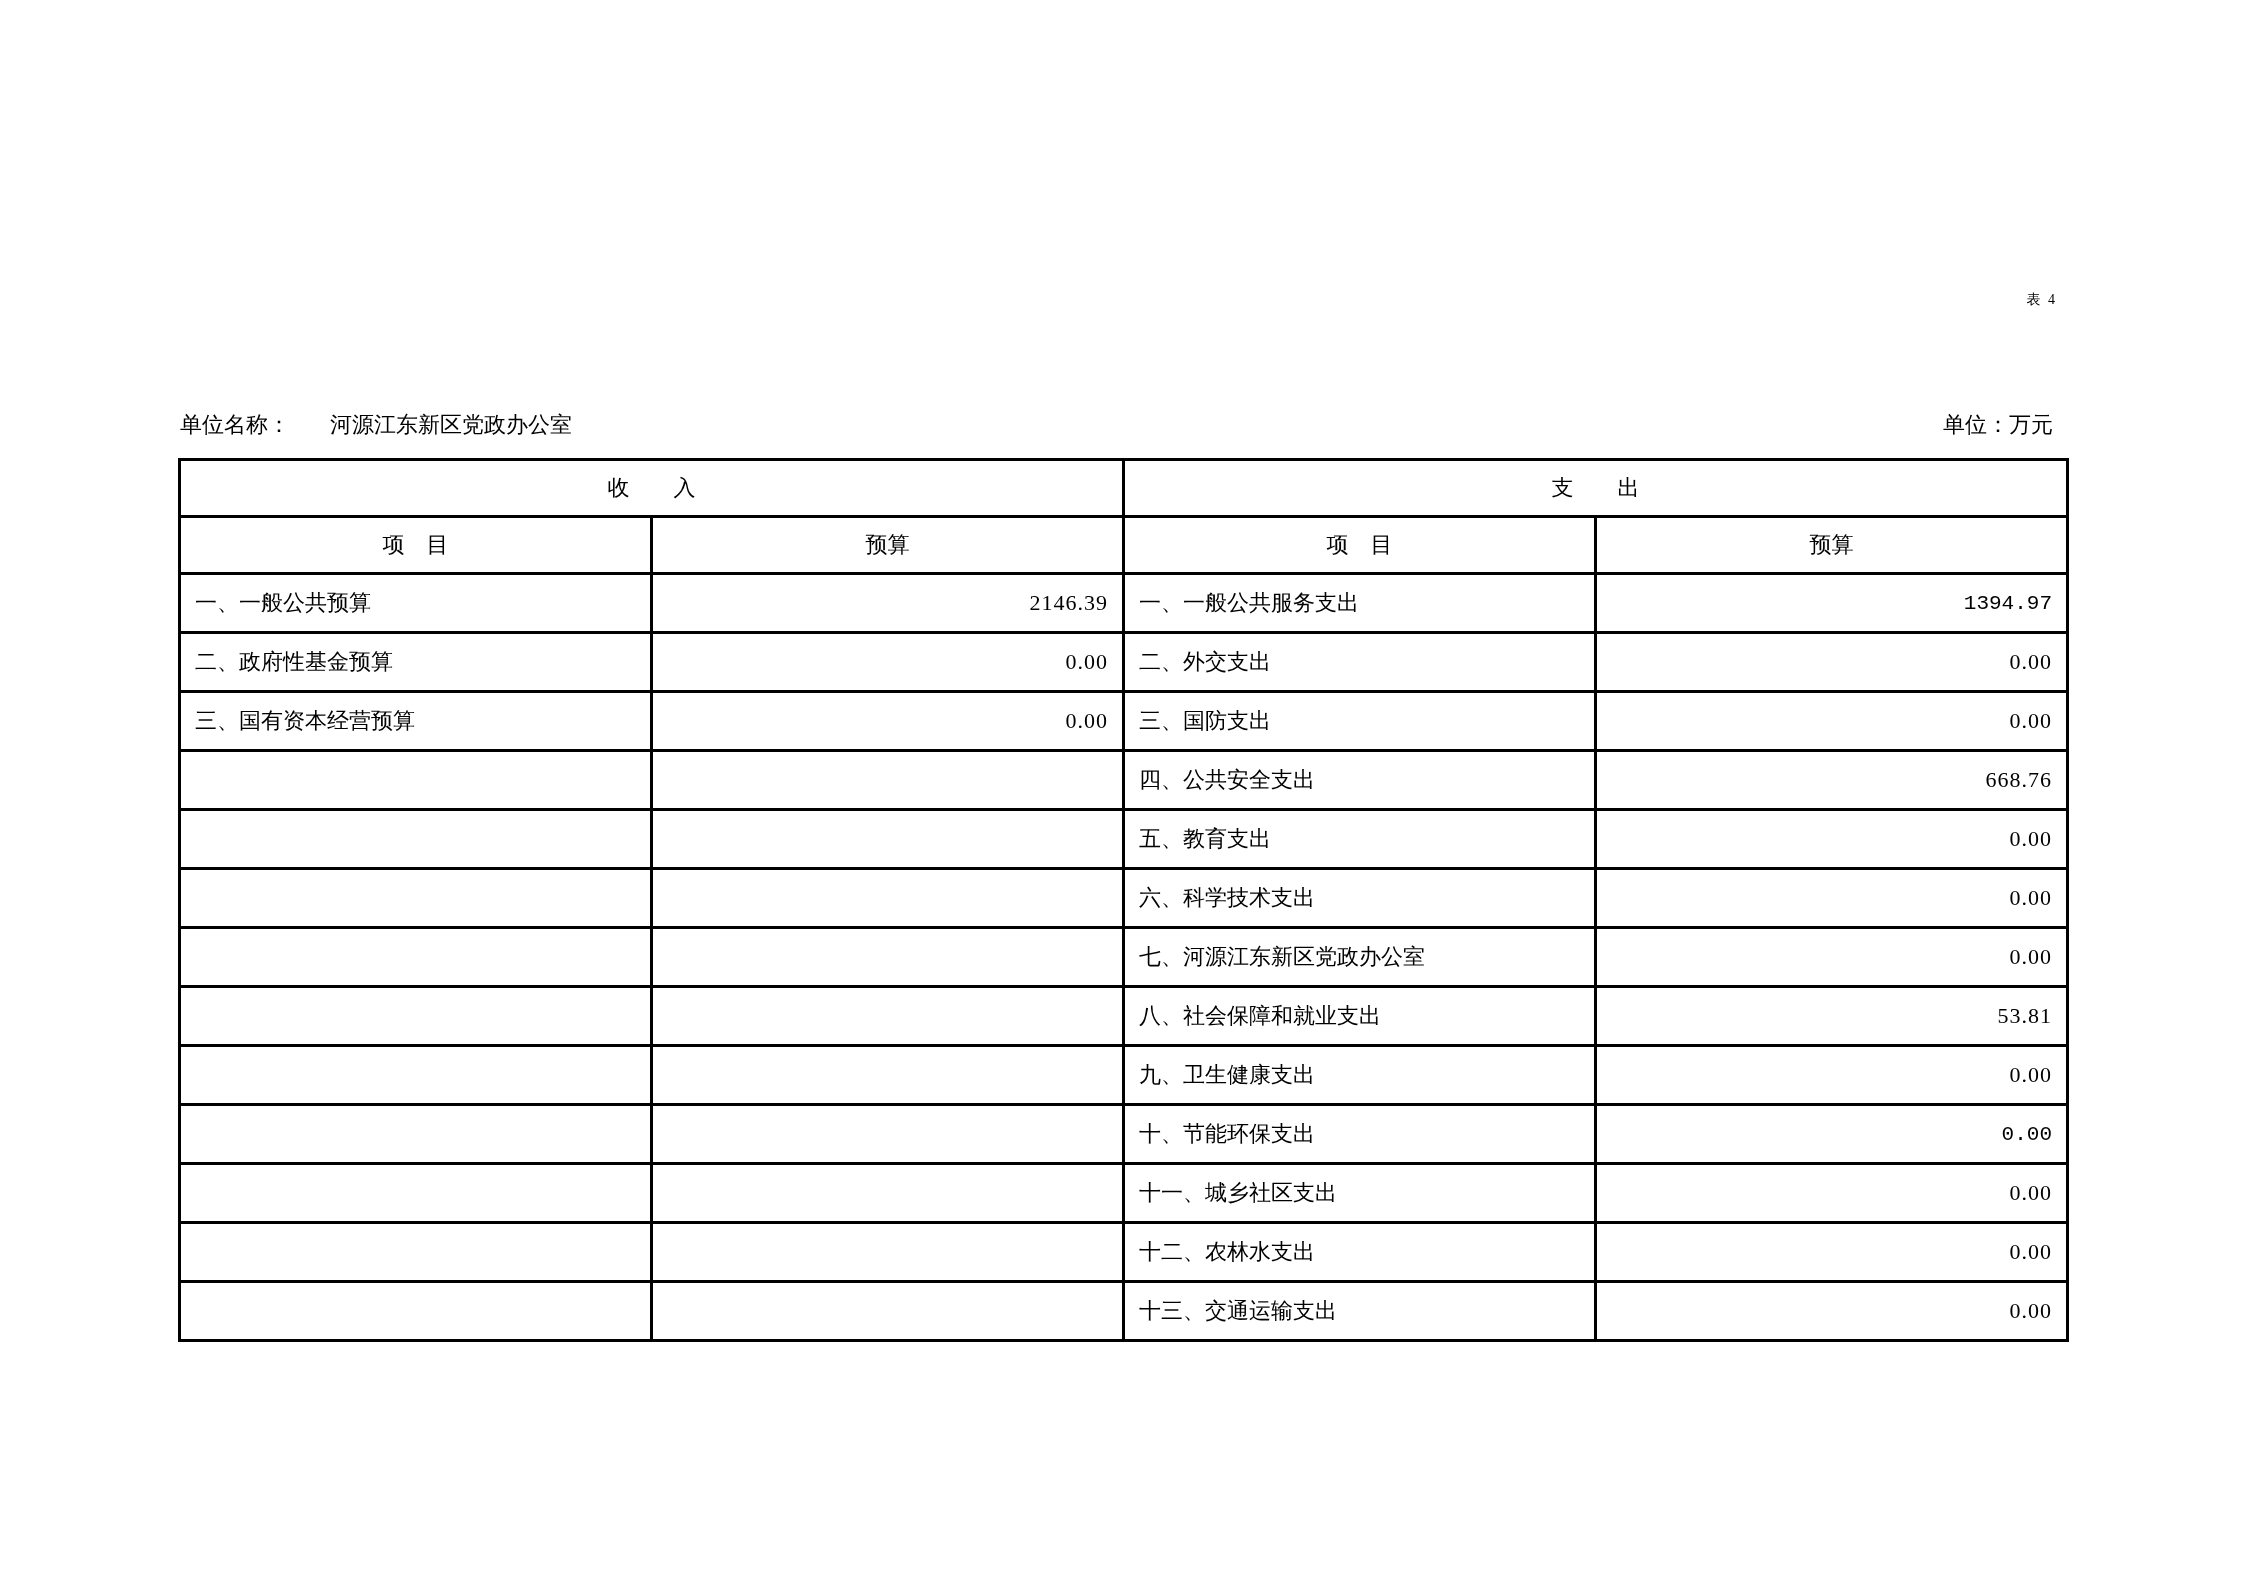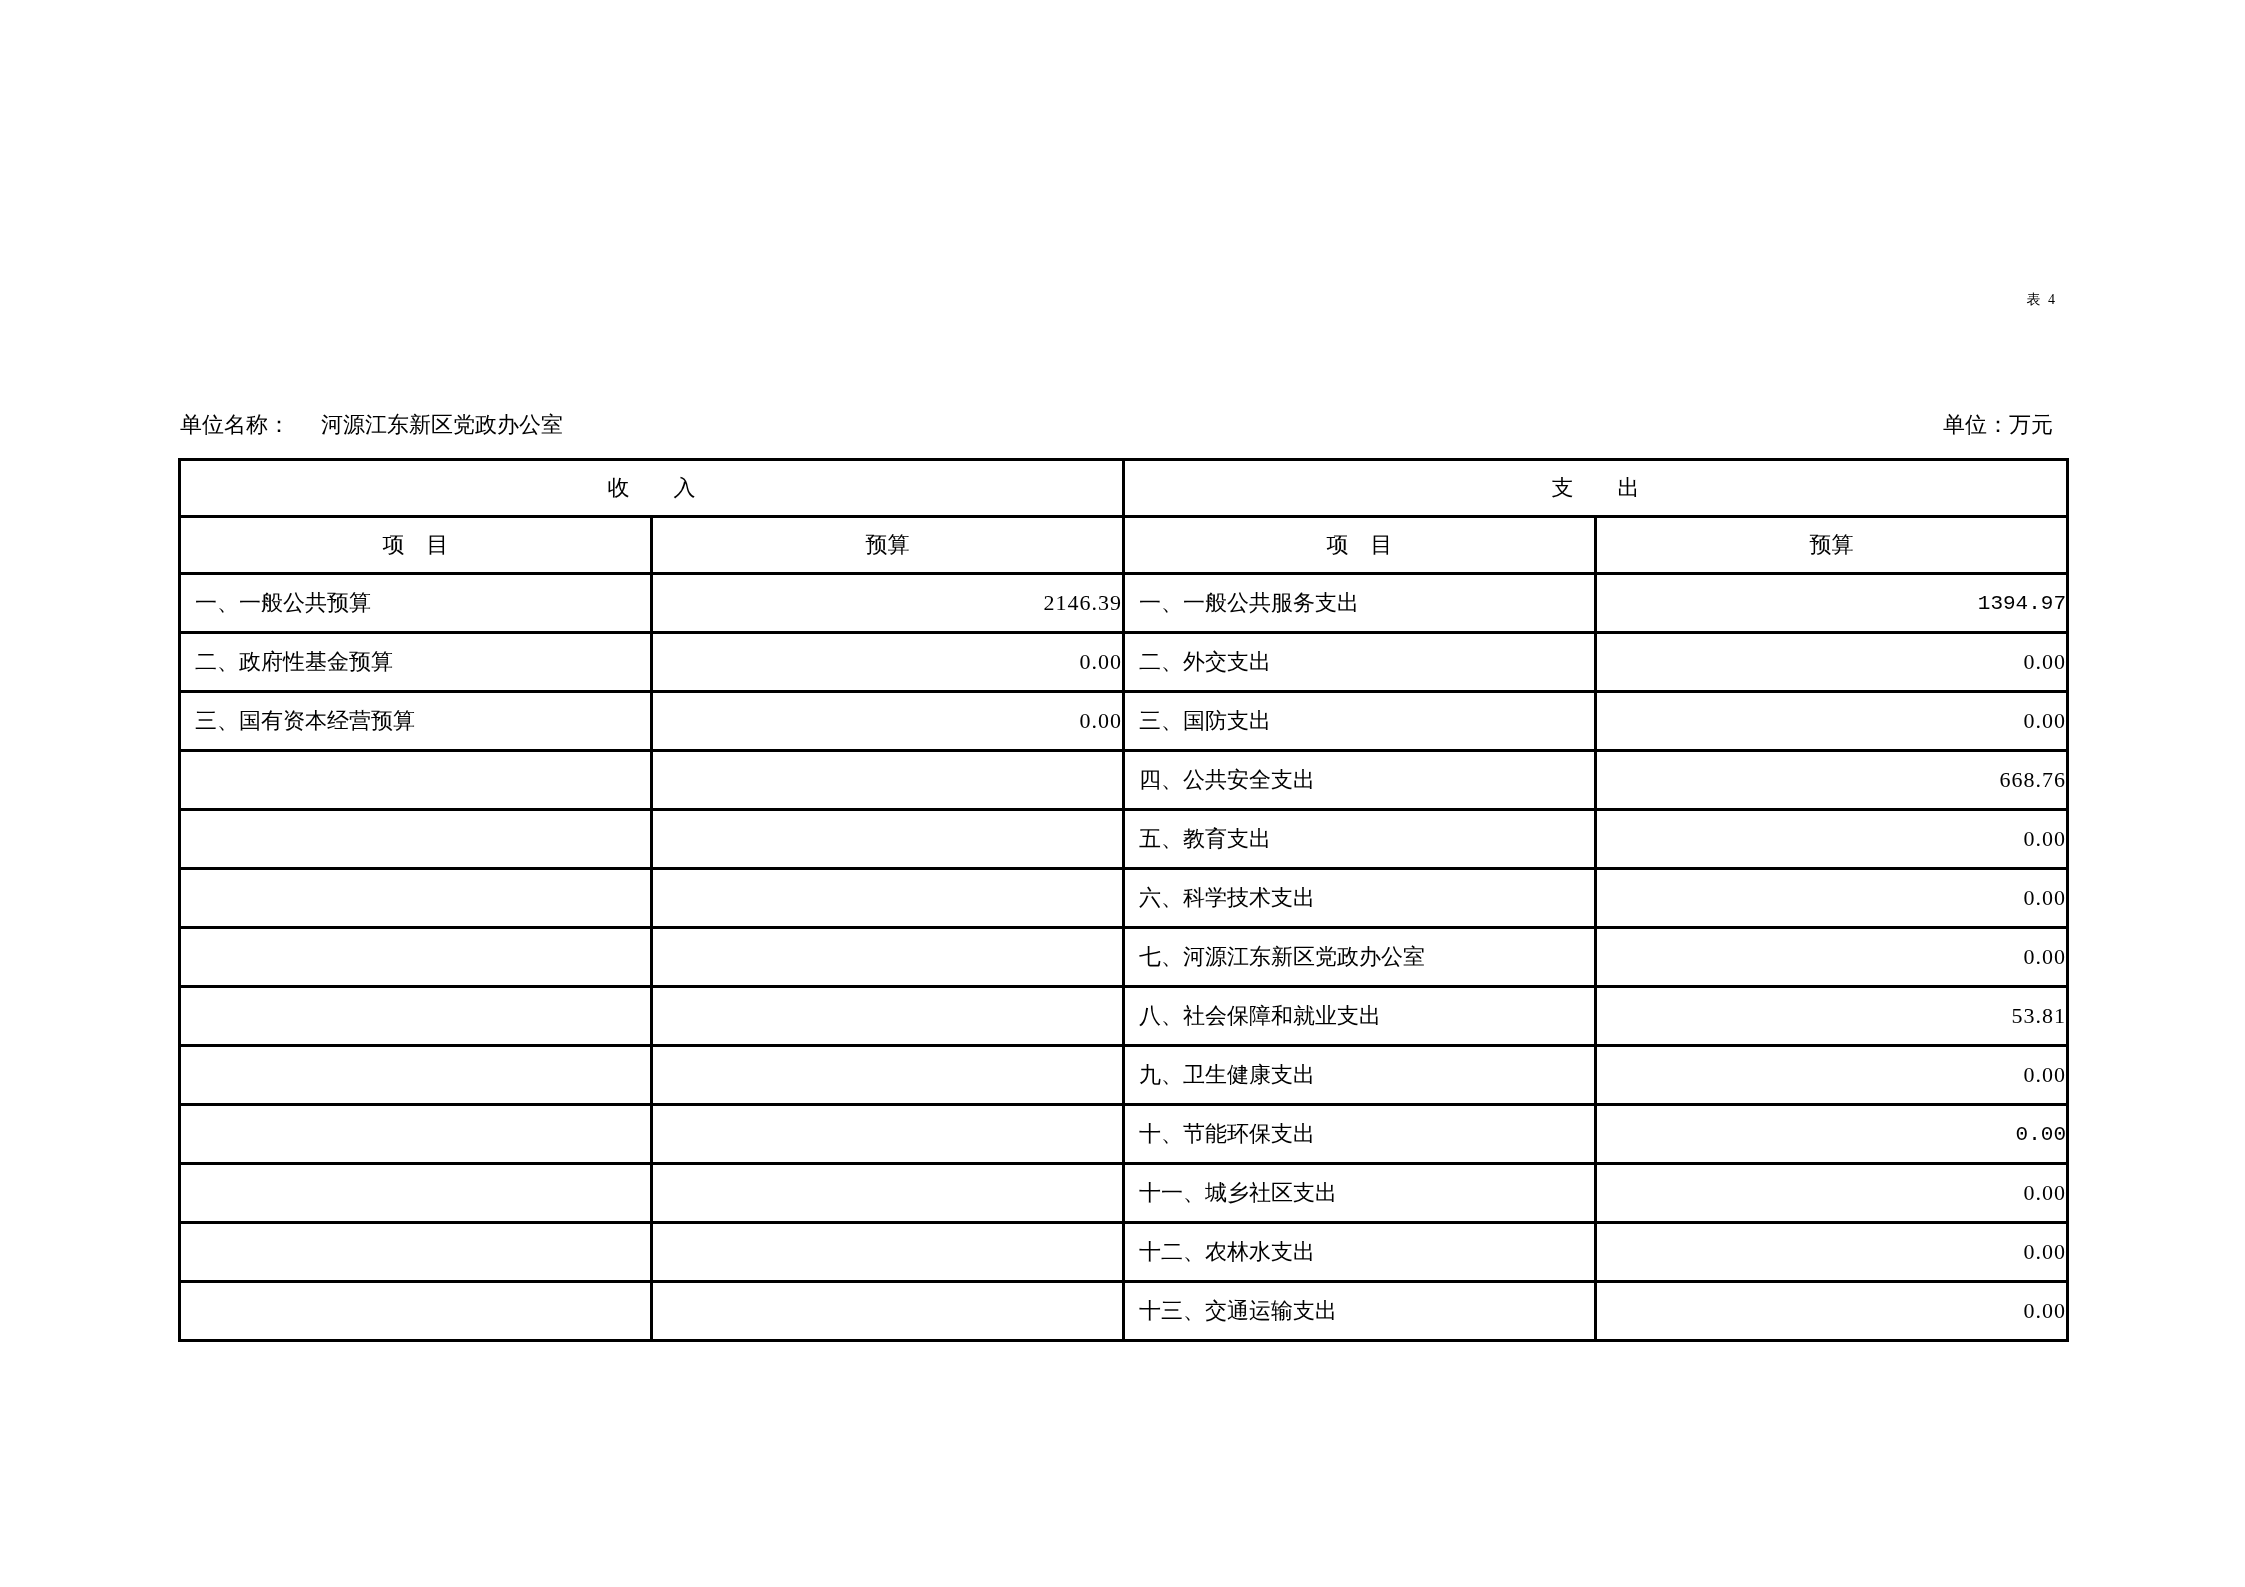--- a/index.html
+++ b/index.html
@@ -20,42 +20,42 @@
     position: absolute; top: 338px; left: 0; width: 100%;
     text-align: center;
     font-family: "Liberation Sans", "DejaVu Sans", sans-serif;
     font-weight: bold; font-size: 31px; letter-spacing: 1px;
   }
   .meta-row {
     position: absolute; top: 410px; left: 180px; right: 192px;
     display: flex; justify-content: space-between; align-items: flex-end;
     font-size: 22px;
   }
-  .unit-name-label { margin-right: 31px; }
+  .unit-name-label { margin-right: 40px; }
 
   table.budget {
     position: absolute; left: 178px; top: 458px;
     width: 1891px;
     border-collapse: collapse; table-layout: fixed;
     background: #ffffff;
   }
   table.budget col { width: 25%; }
   table.budget th, table.budget td {
     border: 3px solid #000000;
     font-weight: normal;
     font-size: 22px;
     vertical-align: middle;
     overflow: hidden; white-space: nowrap;
   }
   tr.hdr-group { height: 57px; font-family: Liberation Serif, serif; }
   tr.hdr-cols  { height: 57px; }
   tr.data-row  { height: 59px; }
   table.budget th { text-align: center; }
   td.item { text-align: left;  padding-left: 14px; }
-  td.val  { text-align: right; letter-spacing: 1px; }
+  td.val  { text-align: right; padding-right: 14px; letter-spacing: 1px; }
   td.val.sans {
     font-family: Liberation Mono, monospace;
     font-size: 21px; letter-spacing: 0;
   }
 </style>
 </head>
 <body>
 
 <div class="sheet">
 

